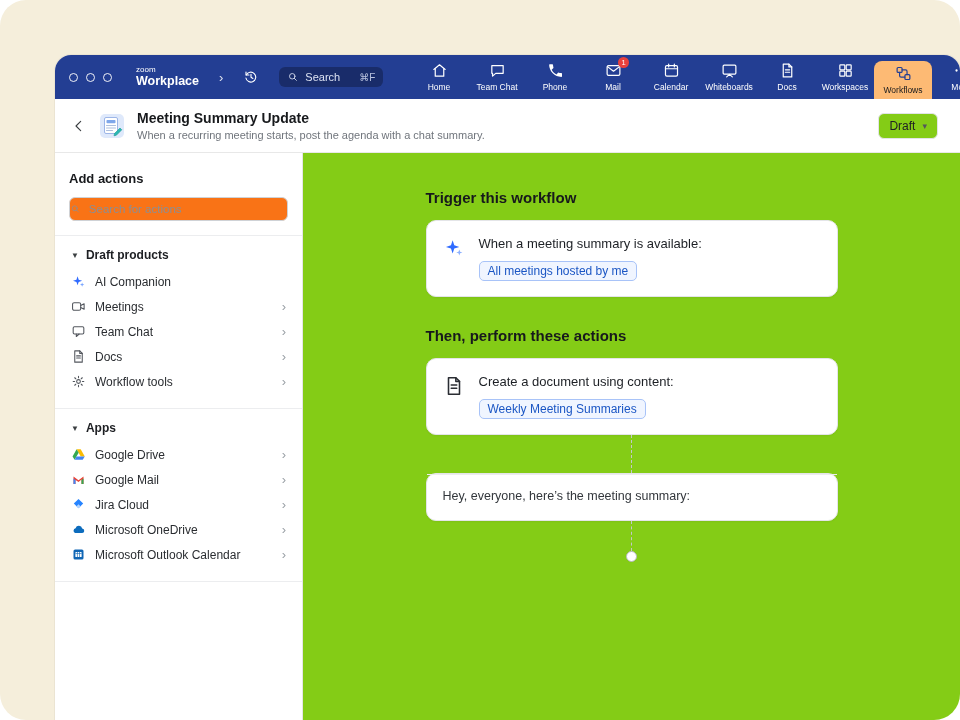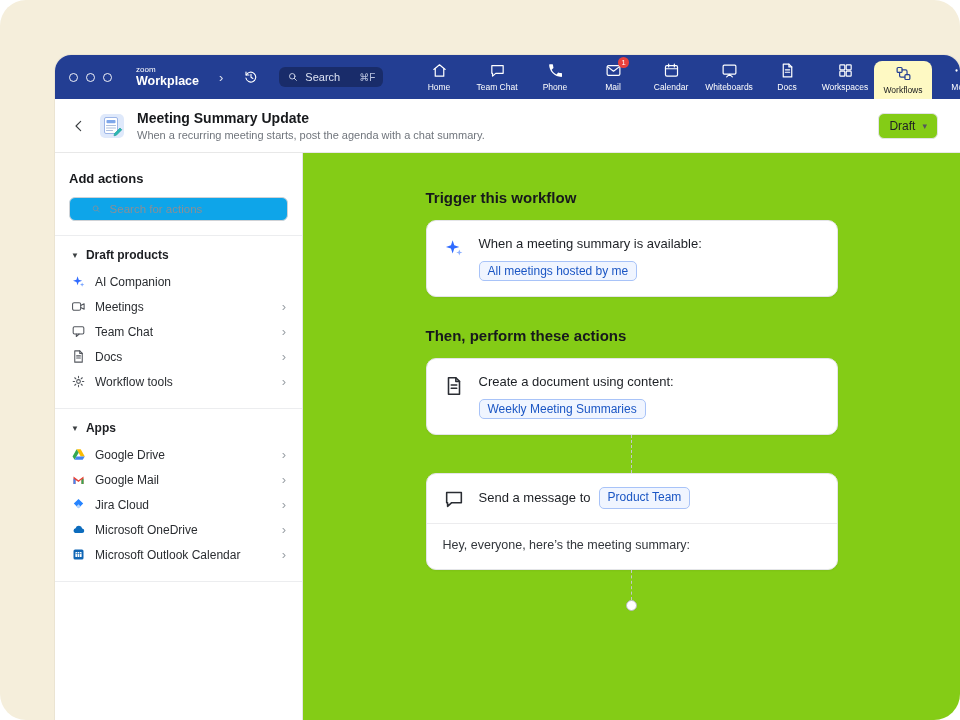--- a/index.html
+++ b/index.html
@@ -19,42 +19,42 @@
   .logo .w{font-size:12.5px;font-weight:700;display:block;}
   .lchev{color:rgba(255,255,255,.85);font-size:13px;}
   .hist{display:flex;align-items:center;color:#fff;}
   .search-pill{display:flex;align-items:center;gap:6px;background:rgba(0,0,0,.28);
     border-radius:6px;padding:4px 8px;color:#dde3f3;font-size:11px;width:104px;box-sizing:border-box;cursor:pointer;}
   .search-pill .sc{margin-left:auto;color:#b9c2de;font-size:10px;}
   .nav-items{display:flex;flex:1;overflow:hidden;}
   .nav-item{width:58px;flex:none;display:flex;flex-direction:column;align-items:center;
     justify-content:center;gap:3px;color:#fff;font-size:8.5px;cursor:pointer;position:relative;}
   .nav-item svg{width:17px;height:17px;}
-  .nav-item.active{background:#fef9c3;color:#17191c;border-radius:8px 8px 0 0;align-self:flex-end;height:38px;}
+  .nav-item.active{background:#fdba74;color:#17191c;border-radius:8px 8px 0 0;align-self:flex-end;height:38px;}
   .nav-item.active svg{color:#233e93;}
   .badge{position:absolute;top:2px;right:13px;background:#e8413d;color:#fff;font-size:7.5px;
     min-width:11px;height:11px;line-height:11px;border-radius:6px;text-align:center;padding:0 2px;box-sizing:border-box;}
   .st{fill:none;stroke:currentColor;stroke-width:1.7;stroke-linecap:round;stroke-linejoin:round;}
   
   .hdr{height:53px;background:#fff;border-bottom:1px solid #e8e8e8;display:flex;
     align-items:center;padding:0 22px 0 16px;gap:12px;flex:none;}
   .back{display:flex;align-items:center;color:#3c4043;cursor:pointer;}
   .htext{flex:1;min-width:0;}
   .title{font-size:14px;font-weight:700;color:#17191c;}
   .subtitle{font-size:11px;color:#70757c;margin-top:3px;}
   .draft-btn{display:flex;align-items:center;gap:7px;font-size:12px;color:#202124;
     padding:5px 10px;border:1px solid #e2e4e7;border-radius:6px;background:#84cc16;cursor:pointer;}
   .draft-btn .dv{font-size:9px;color:#54575c;}
   
   .content{flex:1;display:flex;min-height:0;}
   .sidebar{width:248px;flex:none;background:#fff;border-right:1px solid #e6e6e6;
     padding:18px 14px 0;box-sizing:border-box;overflow:hidden;}
   .sb-title{font-size:13px;font-weight:700;color:#17191c;}
   .sb-search{margin-top:11px;display:flex;align-items:center;gap:6px;border:1px solid #cfd2d6;
-    border-radius:6px;padding:4px 21px;background:#0ea5e9;color:#8a8f96;}
+    border-radius:6px;padding:4px 0;background:#f97316;color:#8a8f96;}
   .sb-search input{border:none;outline:none;font-size:11.5px;width:100%;color:#444;background:transparent;}
   .sb-search input::placeholder{color:#8a8f96;}
   .sb-div{height:1px;background:#ecedef;margin:14px -14px 0;}
   .sb-sec{display:flex;align-items:center;gap:7px;font-size:12px;font-weight:700;color:#1d1f23;
     padding:12px 2px 7px;cursor:pointer;}
   .tri{font-size:8px;color:#3c4043;}
   .sb-item{display:flex;align-items:center;gap:9px;height:25px;font-size:12px;color:#2a2d31;
     padding:0 2px;cursor:pointer;}
   .sb-item svg{width:15px;height:15px;flex:none;color:#53575e;}
   .chev{margin-left:auto;color:#9aa0a6;font-size:13px;line-height:1;}
@@ -354,29 +354,20 @@
             <div class="card-body">
               <div class="card-text">Create a document using content:</div>
               <span class="chip">Weekly Meeting Summaries</span>
             </div>
           </div>
         </div>
 
         <div class="connector"></div>
 
         <div class="card">
-          <div class="inline-row">
-            <svg class="card-icon st" viewBox="0 0 24 24">
-              <path d="M4 5h16v11H9.5L5 20v-4H4z"></path>
-            </svg>
-            <div class="card-text">
-              <span>Send a message to</span>
-              <span class="chip">Product Team</span>
-            </div>
-          </div>
           <div class="card-div"></div>
           <div class="msg">
             <div>Hey, everyone, here’s the meeting summary:</div>
           </div>
         </div>
 
         <div class="connector short"></div>
         <div class="endcap"></div>
       </div>
     </main>

